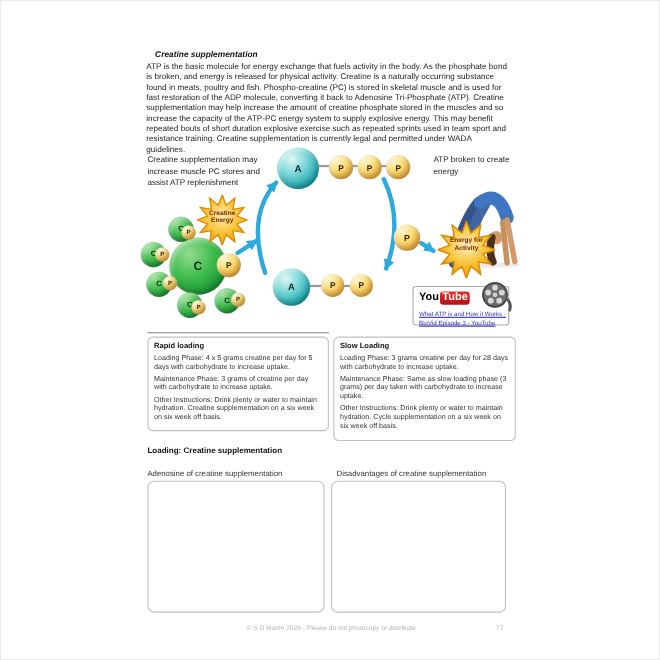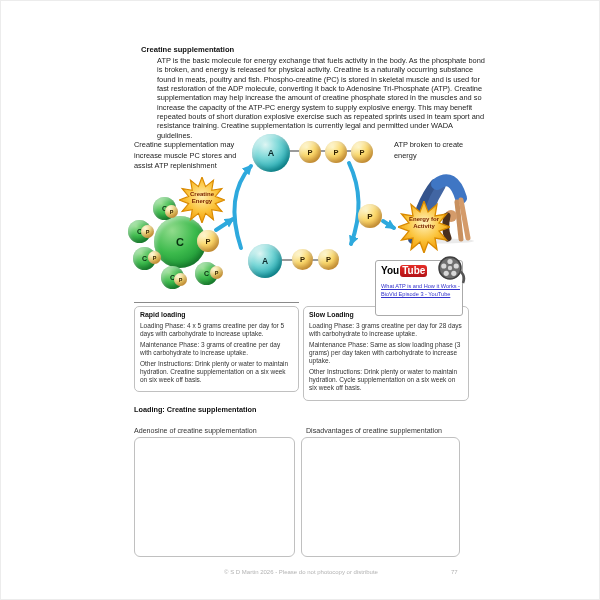--- a/index.html
+++ b/index.html
@@ -1,42 +1,42 @@
 <!DOCTYPE html>
 <html><head>
 <meta charset="utf-8">
 <style>
   html,body{margin:0;padding:0;width:600px;height:600px;overflow:hidden;background:#fff;
     font-family:"Liberation Sans", sans-serif;color:#222;}
   .page{position:absolute;inset:0;background:#fff;border:1px solid #ececec;box-sizing:border-box;}
   .abs{position:absolute;}
 
-  .doc-title{left:140px;top:44px;font-size:7.6px;font-weight:bold;color:#111;}
-  .intro{left:156px;top:55px;width:330px;font-size:7.4px;line-height:9.35px;color:#222;}
+  .doc-title{left:140px;top:44px;font-size:7.6px;font-weight:bold;color:#111;font-style:italic;}
+  .intro{left:132px;top:55px;width:330px;font-size:7.4px;line-height:9.35px;color:#222;}
 
   .cap-left{left:133px;top:139px;width:114px;font-size:7.4px;line-height:10.6px;color:#222;}
   .cap-right{left:393px;top:139px;width:70px;font-size:7.4px;line-height:10.6px;color:#222;}
 
   .connector{position:absolute;height:2px;background:#9a9a9a;z-index:1;}
   .sph{position:absolute;border-radius:50%;display:flex;align-items:center;justify-content:center;
     font-weight:bold;z-index:3;box-shadow:inset -2px -3px 5px rgba(0,0,0,.22), inset 2px 3px 4px rgba(255,255,255,.45);}
   .sph-a{background:radial-gradient(circle at 35% 28%, #dff6f4 0%, #7fd9d9 35%, #16a3ac 75%, #0b7d85 100%);color:#0b2b2d;}
   .sph-p{background:radial-gradient(circle at 35% 28%, #fdf4c4 0%, #fbd96d 40%, #f0a93a 80%, #d98f1f 100%);color:#332200;}
   .sph-c{background:radial-gradient(circle at 35% 28%, #92dc8d 0%, #3cba4c 45%, #138b2f 85%, #0a6f22 100%);color:#06300f;}
 
   .arrow-svg{position:absolute;left:205px;top:148px;width:210px;height:115px;z-index:2;}
 
   .star{position:absolute;z-index:6;}
   .star svg{position:absolute;inset:0;}
   .star .star-text{position:absolute;inset:0;display:flex;flex-direction:column;align-items:center;
     justify-content:center;font-size:6px;line-height:6.6px;font-weight:bold;color:#7b2500;text-align:center;}
 
   .person-svg{position:absolute;left:400px;top:163px;width:80px;height:80px;z-index:5;}
 
-  .yt-box{left:374px;top:259px;width:88px;height:56px;border:1px solid #aaa;border-radius:3px;
+  .yt-box{left:374px;top:259px;width:88px;height:36px;border:1px solid #aaa;border-radius:3px;
     background:#fff;box-sizing:border-box;z-index:6;}
   .yt-logo{position:absolute;left:5px;top:4px;font-size:10px;font-weight:bold;color:#000;}
   .yt-tube{display:inline-block;background:linear-gradient(#e52d27,#b31217);color:#fff;border-radius:3px;
     padding:0 2px 1px 2px;margin-left:1px;}
   .yt-link{position:absolute;left:5px;font-size:5.6px;color:#3333cc;text-decoration:underline;white-space:nowrap;}
   .reel{position:absolute;left:437px;top:255px;width:29px;height:28px;z-index:7;}
 
   .section-head{left:138px;top:276px;font-size:7.5px;font-weight:normal;color:#111;margin-top:44px;}
   .section-rule{left:133px;top:301px;width:165px;height:1px;background:#8a8a8a;}
 

